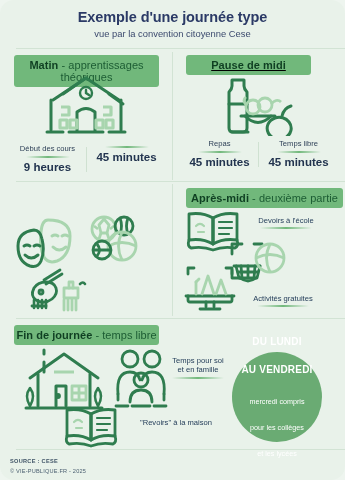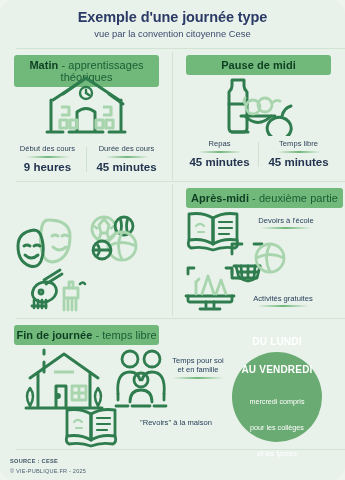--- a/index.html
+++ b/index.html
@@ -162,27 +162,26 @@
   </div>
 
   <div class="stats abs" style="left:8px;top:145px;width:158px;">
     <div class="stat">
       <div class="stat-label">Début des cours</div>
       <div class="stat-underline"></div>
       <div class="stat-value">9 heures</div>
       <div class="stat-sep"></div>
     </div>
     <div class="stat">
-      <div class="stat-label">Durée des cours</div>
       <div class="stat-underline"></div>
       <div class="stat-value">45 minutes</div>
     </div>
   </div>
 
-  <div class="abs" style="left:186px;top:55px;width:145px;">
+  <div class="abs" style="left:186px;top:55px;width:125px;text-decoration:underline;">
     <div class="chip">
       <b>Pause de midi</b><span></span>
     </div>
   </div>
 
   <div class="abs" style="left:212px;top:74px;">
     <svg width="92" height="62" viewBox="0 0 92 62">
       <g fill="none" stroke="#2f7d4f" stroke-width="3" stroke-linecap="round" stroke-linejoin="round">
         <path d="M20 6 h12 v6 q0 3 3 6 v36 q0 4 -4 4 h-10 q-4 0 -4 -4 V18 q3 -3 3 -6 z"></path>
         <path d="M17 30 h18"></path>

